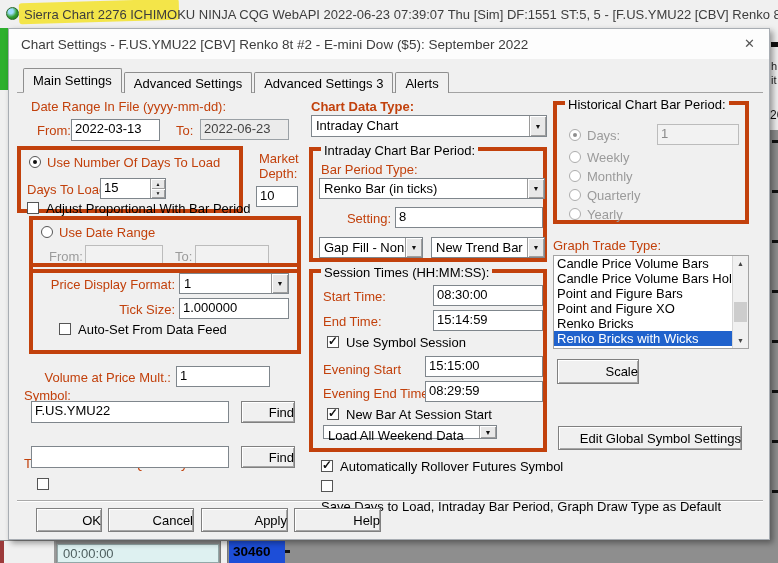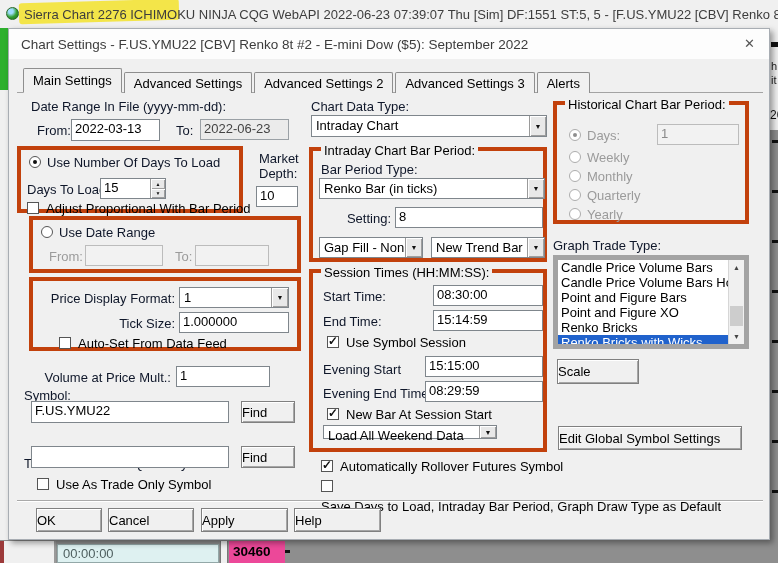--- a/index.html
+++ b/index.html
@@ -1,41 +1,41 @@
 <!DOCTYPE html>
 <html><head>
 <meta charset="utf-8">
 <style>
   * { margin:0; padding:0; box-sizing:border-box; }
   html,body { background:#8e8e8e; }
   .screen{position:relative;width:778px;height:563px;background:#8e8e8e;font-family:"Liberation Sans",sans-serif;overflow:hidden;}
   .abs{position:absolute;}
-  .lbl{position:absolute;font-size:13px;color:#0f172a;white-space:nowrap;}
+  .lbl{position:absolute;font-size:13px;color:#c2410c;white-space:nowrap;}
   .lbl.right{text-align:right;}
   .gray{color:#9b9b9b;}
   .input{position:absolute;background:#fff;border:1px solid #7f868c;font-size:13px;color:#000;padding:1px 3px;line-height:16px;white-space:nowrap;overflow:hidden;}
   .input.disabled{background:#ebebeb;color:#444;border-color:#9aa0a5;}
   .input.off{background:#f2f2f2;color:#8a8a8a;border-color:#bcbcbc;}
   .combo{position:absolute;background:#fff;border:1px solid #7f868c;}
   .combo .val{position:absolute;left:4px;top:1px;right:18px;font-size:13px;color:#000;line-height:17px;white-space:nowrap;overflow:hidden;}
   .combo .dd{position:absolute;right:0;top:0;bottom:0;width:17px;background:#e8e8e8;border-left:1px solid #9a9a9a;box-shadow:inset 1px 1px 0 #fff,inset -1px -1px 0 #9e9e9e;display:flex;align-items:center;justify-content:center;font-size:7px;color:#111;}
-  .btn{position:absolute;background:#f0f0f0;border:1px solid #808080;box-shadow:inset 1px 1px 0 #fff,inset -1px -1px 0 #a6a6a6;font-size:13px;color:#000;display:flex;align-items:center;justify-content:flex-start;white-space:nowrap;}
+  .btn{position:absolute;background:#f0f0f0;border:1px solid #808080;box-shadow:inset 1px 1px 0 #fff,inset -1px -1px 0 #a6a6a6;font-size:13px;color:#000;display:flex;align-items:center;justify-content:flex-end;white-space:nowrap;}
   .group{position:absolute;border:4px solid #c2410c;}
   .legend{position:absolute;top:-8px;left:8px;background:#f0f0f0;padding:0 3px;font-size:13px;white-space:nowrap;}
   .chk{position:absolute;display:flex;gap:7px;font-size:13px;color:#000;white-space:nowrap;align-items:flex-start;}
   .chk .box{width:12px;height:12px;background:#fff;border:1px solid #555;position:relative;flex:none;margin-top:1px;}
   .chk .box .cg{position:absolute;left:0px;top:-3px;font-size:12px;font-weight:bold;color:#111;}
   .rad{position:absolute;width:12px;height:12px;border:1px solid #555;border-radius:50%;background:#fff;}
   .rad.sel::after{content:"";position:absolute;left:3px;top:3px;width:4px;height:4px;border-radius:50%;background:#111;}
   .rad.off{border-color:#adadad;}
   .rad.off.sel::after{background:#8f8f8f;}
   .spin{position:absolute;right:0;top:0;bottom:0;width:15px;border-left:1px solid #9a9a9a;}
   .spin div{position:absolute;left:0;right:0;height:50%;background:#e8e8e8;box-shadow:inset 1px 1px 0 #fff,inset -1px -1px 0 #9e9e9e;display:flex;align-items:center;justify-content:center;font-size:5px;color:#111;}
   .spin div:last-child{bottom:0;}
-  .listbox{position:absolute;background:#fff;border:5px solid #a3a3a3;overflow:hidden;}
+  .listbox{position:absolute;background:#fff;border:1px solid #a3a3a3;overflow:hidden;}
   .li{height:15px;line-height:15px;font-size:13px;padding:0 3px;margin-right:16px;white-space:nowrap;overflow:hidden;color:#000;}
   .li.selected{background:#2062cc;color:#fff;}
   .vscroll{position:absolute;right:0;top:0;bottom:0;width:16px;background:#f0f0f0;border-left:1px solid #d6d6d6;}
   .sbtn{position:absolute;left:0;width:15px;height:15px;display:flex;align-items:center;justify-content:center;font-size:7px;color:#444;background:#f0f0f0;}
   .sthumb{position:absolute;left:1px;width:13px;background:#cdcdcd;}
   .tab{position:relative;background:#f0f0f0;border:1px solid #8e8e8e;border-bottom:none;border-radius:2px 2px 0 0;padding:0 9px;font-size:13px;display:flex;align-items:center;white-space:nowrap;}
   .tick{position:absolute;background:#111;}
 </style>
 </head>
 <body>
@@ -68,41 +68,38 @@
   <div class="tick" style="left:772px;top:440px;width:6px;height:3px;"></div>
   <div class="tick" style="left:772px;top:490px;width:6px;height:3px;"></div>
 
   <div class="abs" style="left:0;top:540px;width:778px;height:23px;background:#8e8e8e;"></div>
   <div class="abs" style="left:0;top:541px;width:4px;height:22px;background:#9c3a3a;"></div>
   <div class="abs" style="left:4px;top:541px;width:52px;height:22px;background:#f0f0f0;border-right:2px solid #9a9a9a;"></div>
   <div class="abs" style="left:57px;top:544px;width:162px;height:19px;background:#def1f1;border:1px solid #93a8a8;">
     <span style="position:absolute;left:5px;top:1px;font-size:13px;color:#4e5f5f;">00:00:00</span>
   </div>
   <div class="abs" style="left:220px;top:541px;width:8px;height:22px;background:#f0f0f0;border-left:1px solid #777;border-right:1px solid #777;"></div>
-  <div class="abs" style="left:229px;top:541px;width:56px;height:22px;background:#ec4899;">
+  <div class="abs" style="left:229px;top:541px;width:56px;height:22px;background:#1d4ed8;">
     <span style="position:absolute;left:4px;top:3px;font-size:13.5px;font-weight:bold;color:#000;">30460</span>
   </div>
   <div class="tick" style="left:285px;top:550px;width:5px;height:3px;"></div>
 
   <div class="abs" style="left:8px;top:28px;width:762px;height:512px;background:#f0f0f0;border:1px solid #a8adb3;box-shadow:3px 3px 6px rgba(0,0,0,.38);z-index:10;">
 
     <div class="abs" style="left:0;top:0;width:760px;height:30px;background:#fdfdfd;">
       <span class="lbl" style="left:12px;top:8px;font-size:13.5px;color:#3c3c3c;">Chart Settings - F.US.YMU22 [CBV]  Renko 8t  #2 - E-mini Dow ($5): September 2022</span>
       <span style="position:absolute;right:14px;top:7px;font-size:13px;color:#555;">✕</span>
     </div>
 
     <div class="abs" style="left:14px;top:39px;height:25px;display:flex;align-items:flex-end;gap:2px;z-index:3;">
       <div class="tab" style="height:25px;border-bottom:1px solid #f0f0f0;z-index:4;">
           <span>Main Settings</span>
         </div>
       <div class="tab" style="height:21px;">
           <span>Advanced Settings</span>
-        </div>
-      <div class="tab" style="height:21px;">
-          <span>Advanced Settings 2</span>
         </div>
       <div class="tab" style="height:21px;">
           <span>Advanced Settings 3</span>
         </div>
       <div class="tab" style="height:21px;">
           <span>Alerts</span>
         </div>
     </div>
     <div class="abs" style="left:8px;top:63px;width:746px;border-top:1px solid #a3a3a3;z-index:2;"></div>
 
@@ -133,21 +130,21 @@
 
     <div class="group" style="left:20px;top:187px;width:272px;height:57px;">
       <span class="rad" style="left:8px;top:6px;"></span>
       <span class="lbl" style="left:26px;top:5px;">Use Date Range</span>
       <span class="lbl gray" style="left:16px;top:29px;">From:</span>
       <div class="input off" style="left:52px;top:25px;width:78px;height:21px;"></div>
       <span class="lbl gray" style="left:142px;top:29px;">To:</span>
       <div class="input off" style="left:162px;top:25px;width:74px;height:21px;"></div>
     </div>
 
-    <div class="group" style="left:20px;top:248px;width:272px;height:74px;padding-left:14px;">
+    <div class="group" style="left:20px;top:234px;width:272px;height:91px;padding-left:14px;">
       <span class="lbl right" style="left:4px;top:10px;width:138px;">Price Display Format:</span>
       <div class="combo" style="left:146px;top:6px;width:110px;height:21px;">
         <span class="val">1</span>
         <span class="dd">
             <span>▼</span>
           </span>
       </div>
       <span class="lbl right" style="left:4px;top:35px;width:138px;">Tick Size:</span>
       <div class="input" style="left:146px;top:31px;width:110px;height:21px;">1.000000</div>
       <div class="chk" style="left:26px;top:55px;">
@@ -166,24 +163,23 @@
       </div>
 
     <span class="lbl" style="left:15px;top:407px;margin-top:20px;">Trade and Current Quote Symbol:</span>
     <div class="input" style="left:22px;top:417px;width:198px;height:22px;"></div>
     <div class="btn" style="left:232px;top:417px;width:54px;height:22px;">
         <span>Find</span>
       </div>
 
     <div class="chk" style="left:28px;top:448px;">
       <span class="box"></span>
-      <span>Use As Trade Only Symbol</span>
-    </div>
-
-    <span class="lbl" style="left:302px;top:70px;">Chart Data Type:</span>
+    </div>
+
+    <span class="lbl" style="left:302px;top:70px;font-weight:bold;">Chart Data Type:</span>
     <div class="combo" style="left:302px;top:86px;width:236px;height:22px;">
       <span class="val">Intraday Chart</span>
       <span class="dd">
           <span>▼</span>
         </span>
     </div>
 
     <div class="group" style="left:300px;top:118px;width:238px;height:115px;">
       <span class="legend">Intraday Chart Bar Period:</span>
       <span class="lbl" style="left:8px;top:11px;">Bar Period Type:</span>

